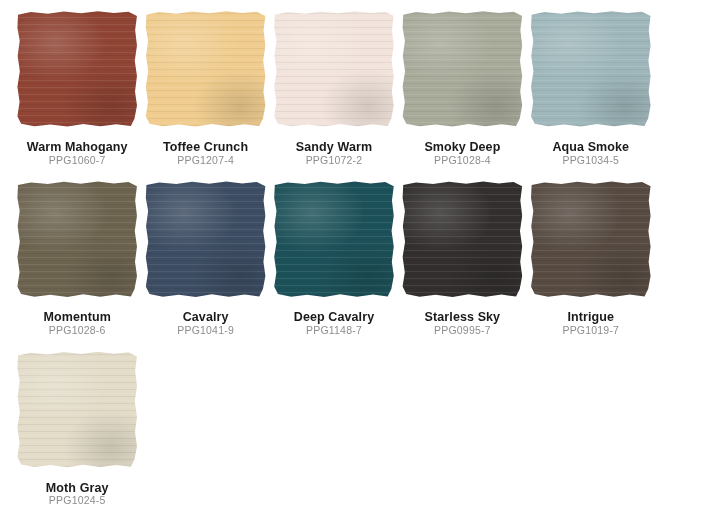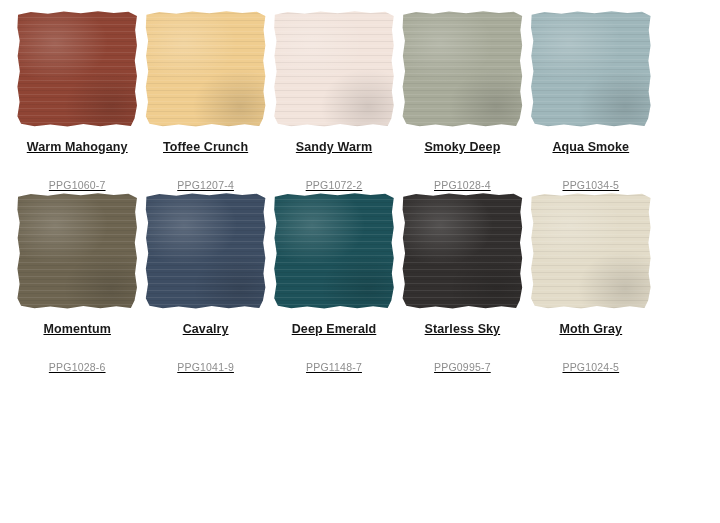--- a/index.html
+++ b/index.html
@@ -17,21 +17,20 @@
   .palette-grid {
     display: grid;
     grid-template-columns: repeat(5, 1fr);
     grid-template-rows: repeat(3, 1fr);
     width: 660px;
     height: 523px;
     box-sizing: border-box;
     padding: 8px 6px 4px 14px;
     column-gap: 2px;
     row-gap: 0px;
-    text-decoration: underline;
   }
   .swatch-cell {
     display: flex;
     flex-direction: column;
     align-items: center;
     justify-content: flex-start;
   }
   .swatch-chip-wrap {
     width: 124px;
     height: 122px;
@@ -90,21 +89,21 @@
   .swatch-name {
     margin-top: 11px;
     font-size: 12.5px;
     font-weight: bold;
     color: #1a1a1a;
     text-align: center;
     letter-spacing: 0.1px;
     line-height: 1;
   }
   .swatch-code {
-    margin-top: 26px;
+    margin-top: 1px;
     font-size: 10.5px;
     font-weight: normal;
     color: #8d8d8d;
     text-align: center;
     letter-spacing: 0.2px;
     line-height: 1;
   }
 </style>
 </head>
 <body>
@@ -156,30 +155,37 @@
       <div class="swatch-chip-wrap">
         <div class="swatch-chip" style="background: rgb(61, 77, 99);"></div>
       </div>
       <div class="swatch-name">Cavalry</div>
       <div class="swatch-code">PPG1041-9</div>
     </div>
     <div class="swatch-cell">
       <div class="swatch-chip-wrap">
         <div class="swatch-chip" style="background: rgb(29, 81, 89);"></div>
       </div>
-      <div class="swatch-name">Deep Emerald</div>
+      <div class="swatch-name">Deep Cavalry</div>
       <div class="swatch-code">PPG1148-7</div>
     </div>
     <div class="swatch-cell">
       <div class="swatch-chip-wrap">
         <div class="swatch-chip" style="background: rgb(50, 47, 46);"></div>
       </div>
       <div class="swatch-name">Starless Sky</div>
       <div class="swatch-code">PPG0995-7</div>
     </div>
     <div class="swatch-cell">
       <div class="swatch-chip-wrap">
+        <div class="swatch-chip" style="background: rgb(87, 75, 66);"></div>
+      </div>
+      <div class="swatch-name">Intrigue</div>
+      <div class="swatch-code">PPG1019-7</div>
+    </div>
+    <div class="swatch-cell">
+      <div class="swatch-chip-wrap">
         <div class="swatch-chip" style="background: rgb(227, 220, 201);"></div>
       </div>
       <div class="swatch-name">Moth Gray</div>
       <div class="swatch-code">PPG1024-5</div>
     </div>
   </div>
 
 </body></html>

